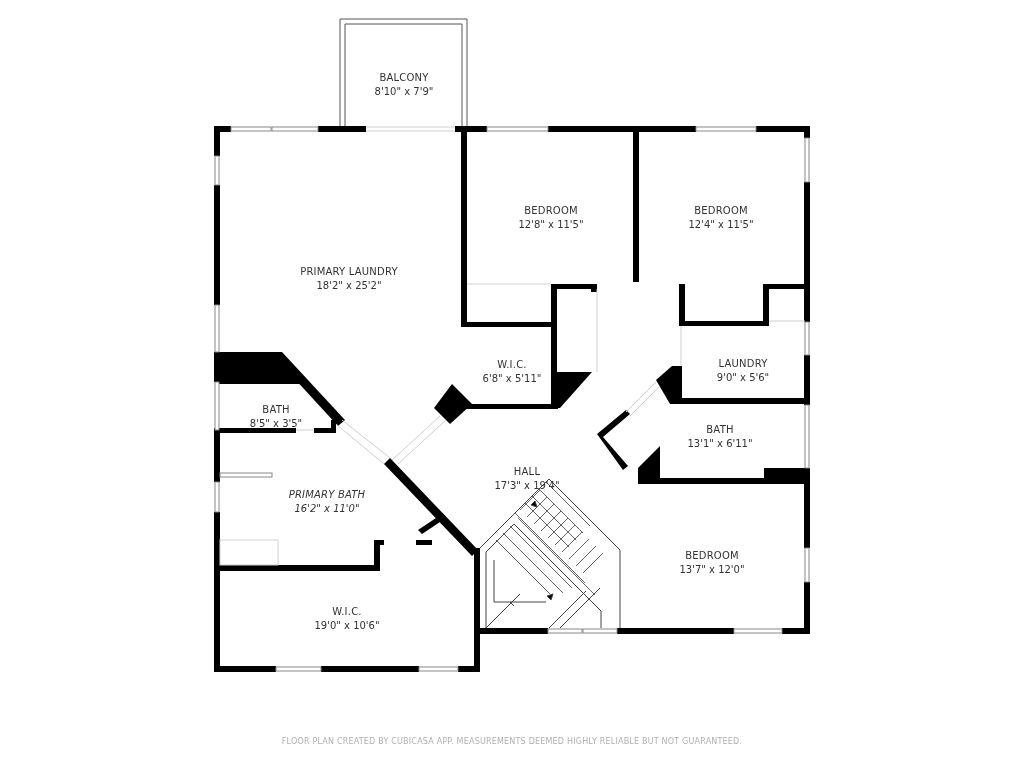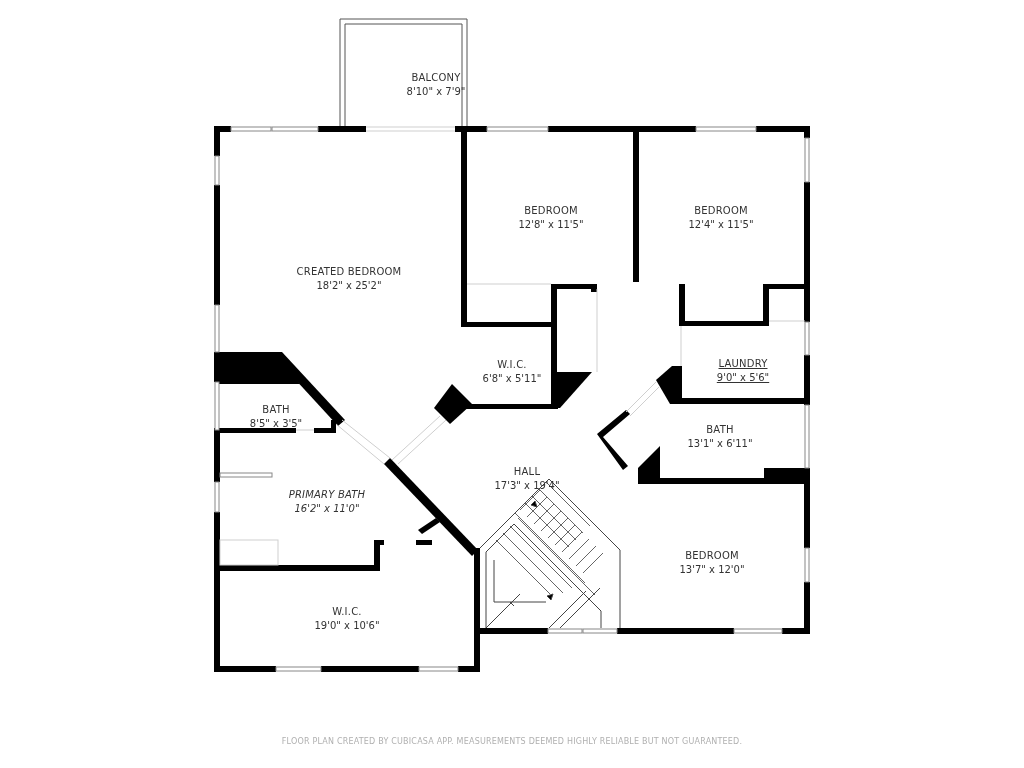--- a/index.html
+++ b/index.html
@@ -155,41 +155,41 @@
       <line x1="562" y1="552" x2="582" y2="532"></line>
       <line x1="569" y1="559" x2="589" y2="539"></line>
       <line x1="576" y1="566" x2="596" y2="546"></line>
       <line x1="583" y1="573" x2="603" y2="553"></line>
     </g>
     <polygon points="531,505 535,501 537,507" fill="#000"></polygon>
     <polygon points="551,600 547,596 553,594" fill="#000"></polygon>
   </g>
 </svg>
 
-<div class="lbl" style="left:404px; top:71px;margin-left:32px;">
+<div class="lbl" style="left:404px; top:71px;">
   <span class="n">BALCONY</span>
   <span class="d">8'10" x 7'9"</span>
 </div>
 <div class="lbl" style="left:349px; top:265px;">
-  <span class="n">CREATED BEDROOM</span>
+  <span class="n">PRIMARY LAUNDRY</span>
   <span class="d">18'2" x 25'2"</span>
 </div>
 <div class="lbl" style="left:551px; top:204px;">
   <span class="n">BEDROOM</span>
   <span class="d">12'8" x 11'5"</span>
 </div>
 <div class="lbl" style="left:721px; top:204px;">
   <span class="n">BEDROOM</span>
   <span class="d">12'4" x 11'5"</span>
 </div>
 <div class="lbl" style="left:512px; top:358px;">
   <span class="n">W.I.C.</span>
   <span class="d">6'8" x 5'11"</span>
 </div>
-<div class="lbl" style="left:743px; top:357px;text-decoration:underline;">
+<div class="lbl" style="left:743px; top:357px;">
   <span class="n">LAUNDRY</span>
   <span class="d">9'0" x 5'6"</span>
 </div>
 <div class="lbl" style="left:276px; top:403px;">
   <span class="n">BATH</span>
   <span class="d">8'5" x 3'5"</span>
 </div>
 <div class="lbl" style="left:527px; top:425px;margin-top:40px;">
   <span class="n">HALL</span>
   <span class="d">17'3" x 19'4"</span>

